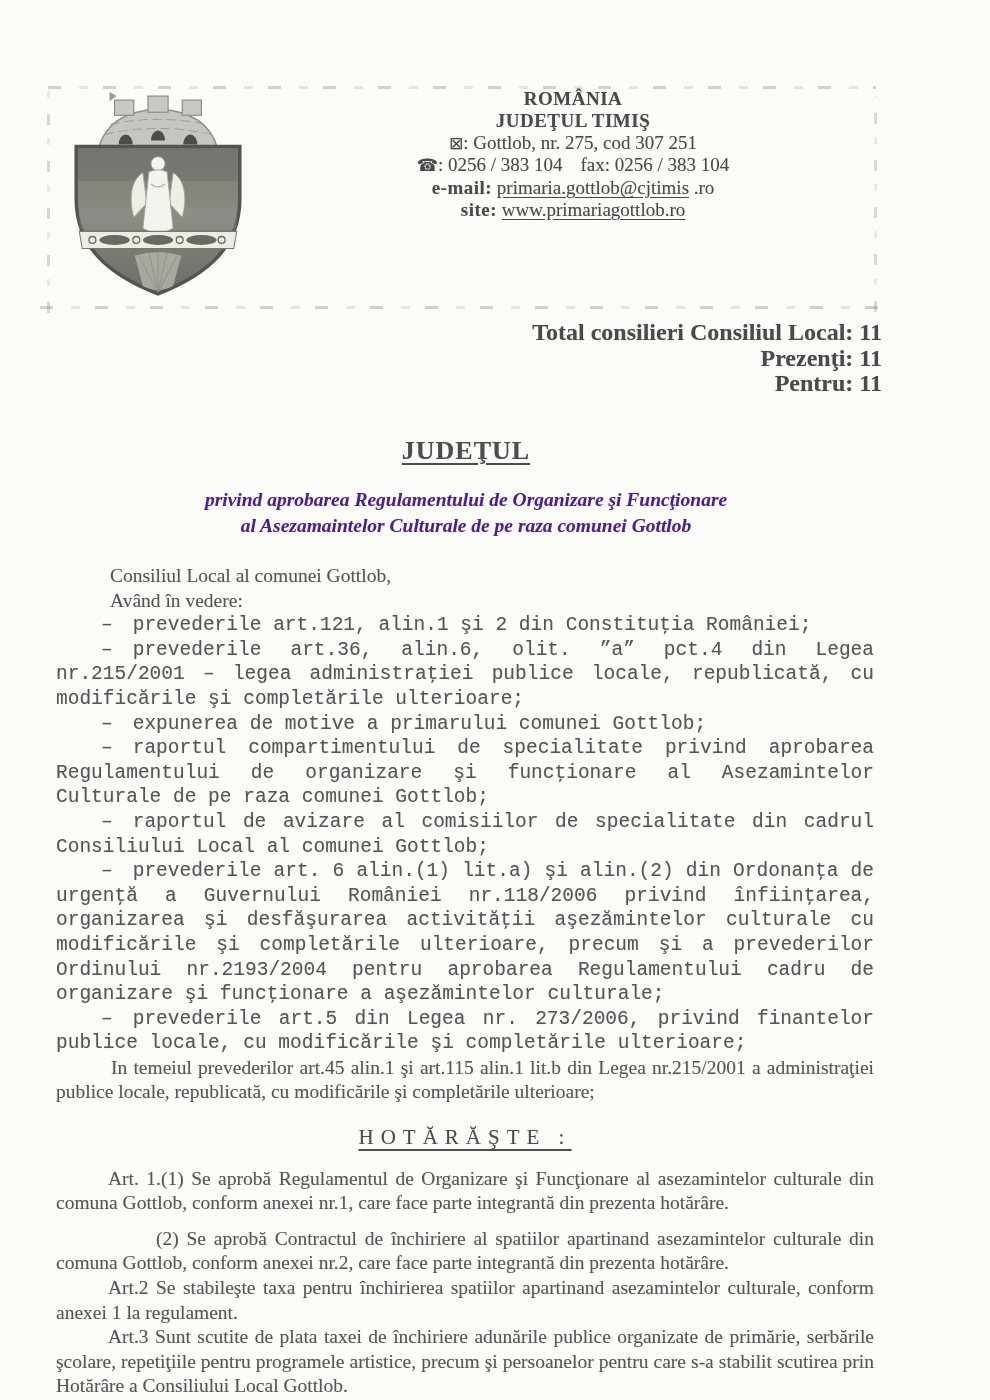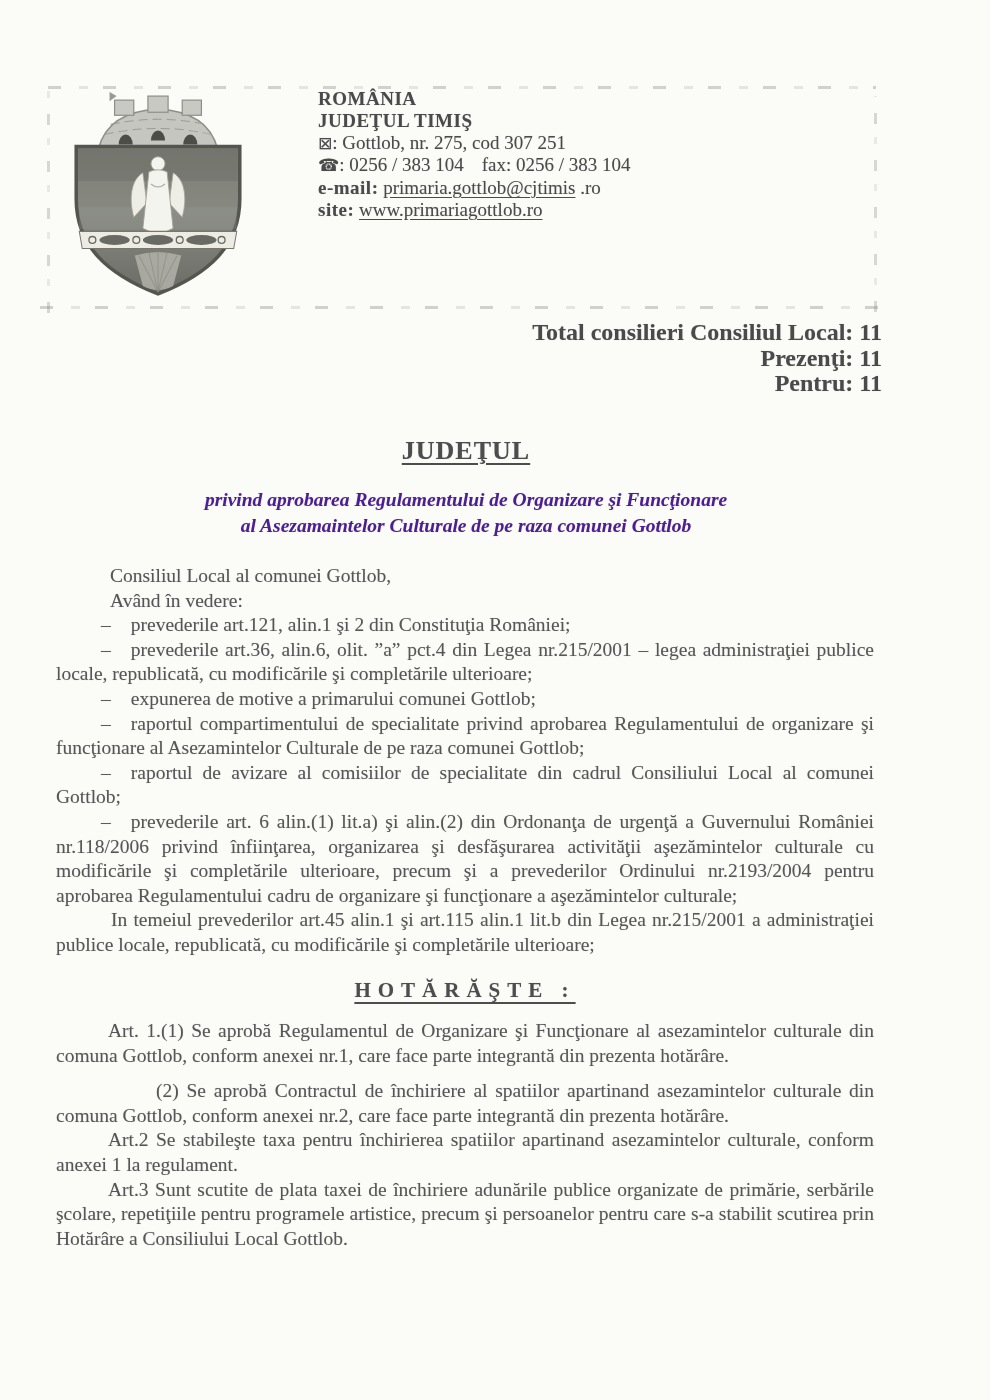--- a/index.html
+++ b/index.html
@@ -36,20 +36,21 @@
     background: repeating-linear-gradient(0deg,
       rgba(110,110,110,0.26) 0 11px, transparent 11px 27px,
       rgba(130,130,130,0.15) 27px 34px, transparent 34px 47px);
     filter: blur(0.5px);
   }
 
   
   .letterhead-text {
     position: absolute;
     top: 88px; left: 318px; width: 510px;
+    text-align: center;
     font-size: 19px;
     line-height: 21.8px;
     color: var(--ink-dark);
   }
   .lh-bold { font-weight: bold; letter-spacing: 0.5px; }
   .lh-line { white-space: nowrap; }
   .lh-link { text-decoration: underline; text-underline-offset: 3px; }
   .lh-gap { display: inline-block; width: 18px; }
   .coa-wrap { position: absolute; top: 86px; left: 62px; width: 192px; height: 212px; }
 
@@ -89,26 +90,26 @@
   }
 
   
   .body-text {
     position: absolute;
     top: 564px; left: 56px; width: 818px;
     font-size: 19.5px;
     line-height: 24.6px;
   }
   .intro-line { padding-left: 54px; }
-  .item { text-align: justify; text-indent: 45px; }
+  .item { text-align: justify; text-indent: 45px; font-family: Liberation Mono, monospace; }
   .item .dash { margin-right: 20px; }
   .temeiul { text-align: justify; text-indent: 55px; }
   .decision-heading {
     text-align: center;
-    font-weight: bold;
+    font-weight: normal;
     font-size: 21px;
     letter-spacing: 7px;
     text-decoration: underline;
     text-underline-offset: 5px;
     margin-top: 20px;
     margin-bottom: 17px;
     color: #4d4d4d;
   }
   .article { text-align: justify; text-indent: 52px; }
   .article.sub { text-indent: 100px; margin-top: 11px; }
@@ -201,20 +202,21 @@
   <div class="body-text">
     <p class="intro-line">Consiliul Local al comunei Gottlob,</p>
     <p class="intro-line">Având în vedere:</p>
 
     <p class="item"><span class="dash">–</span><span>prevederile art.121, alin.1 şi 2 din Constituţia României;</span></p>
     <p class="item"><span class="dash">–</span><span>prevederile art.36, alin.6, olit. ”a” pct.4 din Legea nr.215/2001 – legea administraţiei publice locale, republicată, cu modificările şi completările ulterioare;</span></p>
     <p class="item"><span class="dash">–</span><span>expunerea de motive a primarului comunei Gottlob;</span></p>
     <p class="item"><span class="dash">–</span><span>raportul compartimentului de specialitate privind aprobarea Regulamentului de organizare şi funcţionare al Asezamintelor Culturale de pe raza comunei Gottlob;</span></p>
     <p class="item"><span class="dash">–</span><span>raportul de avizare al comisiilor de specialitate din cadrul Consiliului Local al comunei Gottlob;</span></p>
     <p class="item"><span class="dash">–</span><span>prevederile art. 6 alin.(1) lit.a) şi alin.(2) din Ordonanţa de urgenţă a Guvernului României nr.118/2006 privind înfiinţarea, organizarea şi desfăşurarea activităţii aşezămintelor culturale cu modificările şi completările ulterioare, precum şi a prevederilor Ordinului nr.2193/2004 pentru aprobarea Regulamentului cadru de organizare şi funcţionare a aşezămintelor culturale;</span></p>
+    <p class="item"><span class="dash">–</span><span>prevederile art.5 din Legea nr. 273/2006, privind finantelor publice locale, cu modificările şi completările ulterioare;</span></p>
 
     <p class="temeiul">In temeiul prevederilor art.45 alin.1 şi art.115 alin.1 lit.b din Legea nr.215/2001 a administraţiei publice locale, republicată, cu modificările şi completările ulterioare;</p>
 
     <p class="decision-heading">HOTĂRĂŞTE :</p>
 
     <p class="article">Art. 1.(1) Se aprobă Regulamentul de Organizare şi Funcţionare al asezamintelor culturale din comuna Gottlob, conform anexei nr.1, care face parte integrantă din prezenta hotărâre.</p>
     <p class="article sub">(2) Se aprobă Contractul de închiriere al spatiilor apartinand asezamintelor culturale din comuna Gottlob, conform anexei nr.2, care face parte integrantă din prezenta hotărâre.</p>
     <p class="article">Art.2 Se stabileşte taxa pentru închirierea spatiilor apartinand asezamintelor culturale, conform anexei 1 la regulament.</p>
     <p class="article">Art.3 Sunt scutite de plata taxei de închiriere adunările publice organizate de primărie, serbările şcolare, repetiţiile pentru programele artistice, precum şi persoanelor pentru care s-a stabilit scutirea prin Hotărâre a Consiliului Local Gottlob.</p>
   </div>

